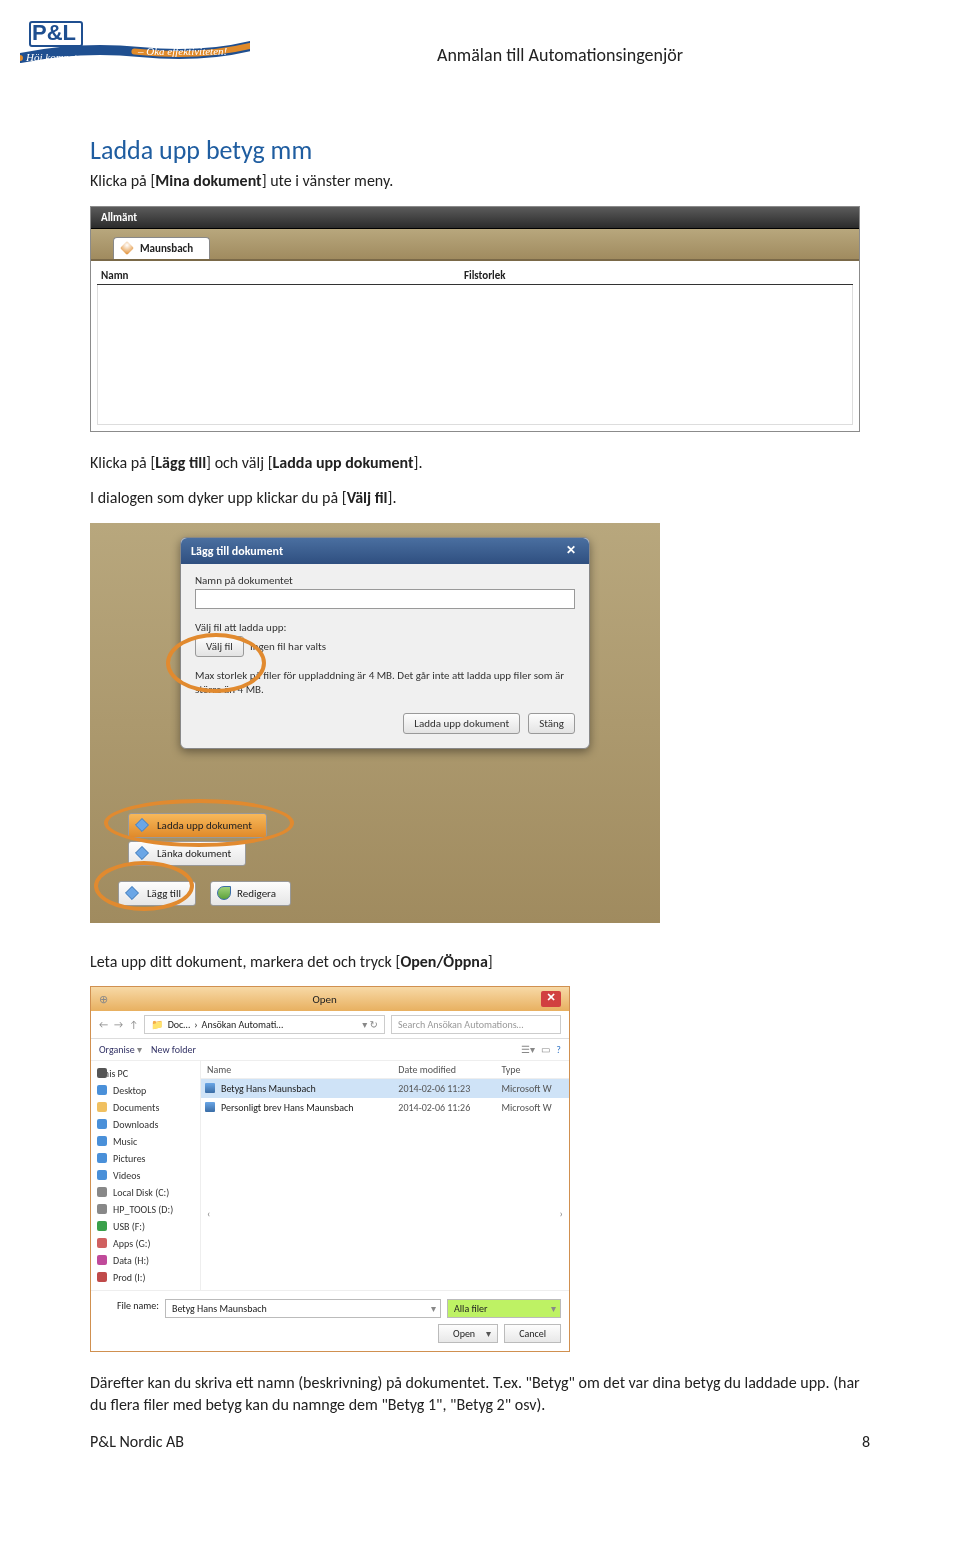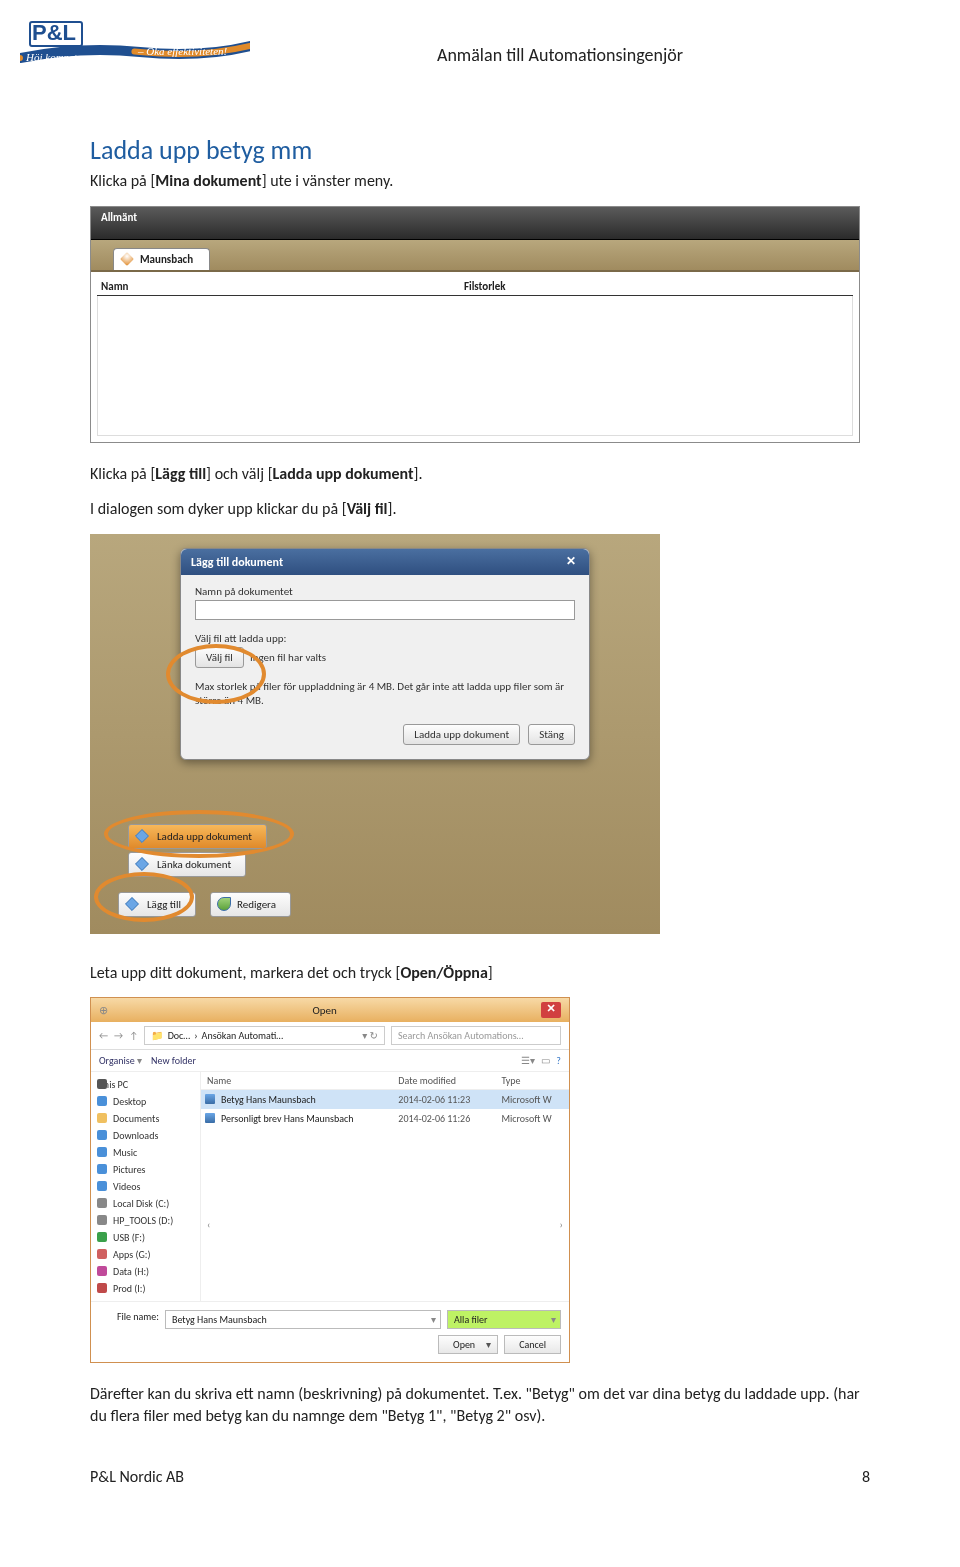--- a/index.html
+++ b/index.html
@@ -29,21 +29,21 @@
   }
   p.body { font-size: 16px; margin: 4px 0 14px 0; line-height: 1.35; }
   .bold { font-weight: 700; }
 
   
   .shot1 {
     width: 770px; border: 1px solid #8b8b8b; margin: 6px 0 20px 0;
     background: #fff; position: relative;
   }
   .shot1 .topbar {
-    height: 33px; background: linear-gradient(#5b5b5b,#2b2b2b);
+    height: 22px; background: linear-gradient(#5b5b5b,#2b2b2b);
     color: #fff; font-size: 11px; font-weight: 700; padding: 4px 10px;
     border-bottom: 1px solid #000;
   }
   .shot1 .tabbar {
     height: 32px; background: linear-gradient(#b8a77d,#a08b5f);
     border-bottom: 2px solid #7a6948; position: relative;
   }
   .shot1 .tabbar .tab {
     position: absolute; bottom: 0; left: 22px;
     background: #fff; border: 1px solid #888; border-bottom: none;
@@ -210,21 +210,21 @@
   .shot3 .bottom .r2 { display:flex; justify-content:flex-end; gap:6px;}
   .shot3 .bottom .r2 .obtn {
     border:1px solid #bbb; padding:2px 14px; background:linear-gradient(#fdfdfd,#e8e8e8);
     position:relative;
   }
   .shot3 .bottom .r2 .obtn.split { padding-right:22px;}
   .shot3 .bottom .r2 .obtn.split::after{content:"▾"; position:absolute; right:6px; top:2px; color:#555;}
 
   .footer {
     display:flex; justify-content:space-between;
-    font-size:16px; color:#222; margin-top:40px;
+    font-size:16px; color:#222; margin-top:16px;
   }
 </style>
 </head>
 <body>
 
 <div class="doc-header">
   <div class="logo">
     <svg viewBox="0 0 230 54">
       <text x="12" y="22" font-family="Arial" font-weight="700" font-size="22" fill="#1f4f90">P&amp;L</text>
       <rect x="10" y="4" width="52" height="24" fill="none" stroke="#1f4f90" stroke-width="2" rx="2"></rect>

